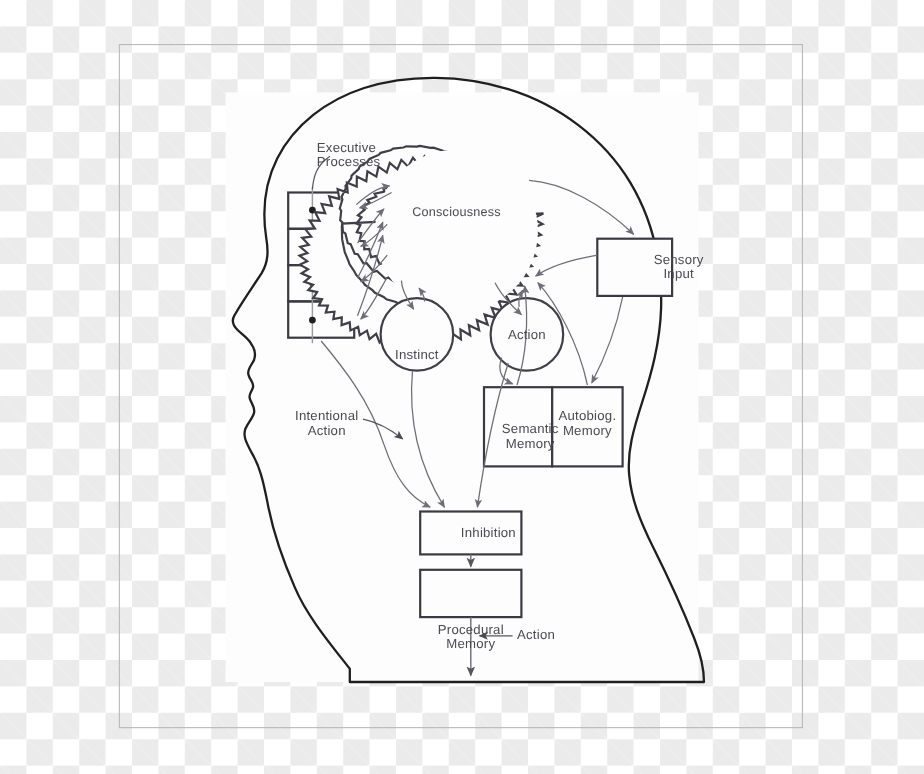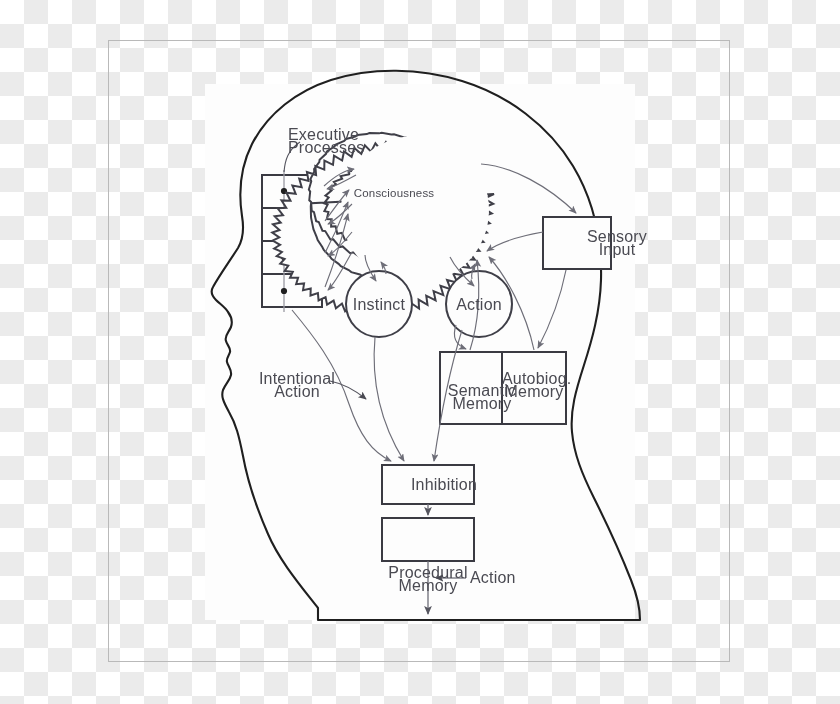--- a/index.html
+++ b/index.html
@@ -20,21 +20,21 @@
     position:absolute;left:108px;top:40px;
     width:622px;height:622px;
     border:1px solid #b9b9b9;
     box-sizing:border-box;
     pointer-events:none;
   }
   #canvas{position:absolute;left:0;top:0;width:840px;height:704px;}
   .lbl{
     position:absolute;
     color:#4a4a52;
-    font-size:16px;
+    font-size:12px;
     line-height:13px;
     letter-spacing:.2px;
     text-align:center;
     white-space:pre-line;
     pointer-events:none;
   }
 </style>
 </head>
 <body>
 
@@ -167,23 +167,23 @@
     <g fill="none" stroke="#6e6e78" stroke-width="1.3" marker-end="url(#ahd)">
       <path d="M 428,504 L 428,515"></path>
       <path d="M 428,561 L 428,614"></path>
     </g>
 
     <path fill="none" stroke="#55555f" stroke-width="1.1" marker-end="url(#ahb)" d="M 330,381 C 345,384 356,391 366,399"></path>
 
     <path fill="none" stroke="#55555f" stroke-width="1.1" marker-end="url(#ahb)" d="M 466,578 C 452,578 444,578 436,578"></path>
   </svg>
 
-  <div class="lbl" style="left:334px;top:187px;width:120px;font-size:11.5px;">Consciousness</div>
-
-  <div class="lbl" style="left:349px;top:298px;width:60px;">Instinct</div>
+  <div class="lbl" style="left:355px;top:187px;width:120px;font-size:11.5px;">Consciousness</div>
+
+  <div class="lbl" style="left:349px;top:316px;width:60px;">Instinct</div>
 
   <div class="lbl" style="left:449px;top:298px;width:60px;">Action</div>
 
   <div class="lbl" style="left:543px;top:230px;width:68px;padding-left:40px;">Sensory
 Input</div>
 
   <div class="lbl" style="left:440px;top:384px;width:84px;">Semantic
 Memory</div>
 
   <div class="lbl" style="left:502px;top:372px;width:64px;">Autobiog.

